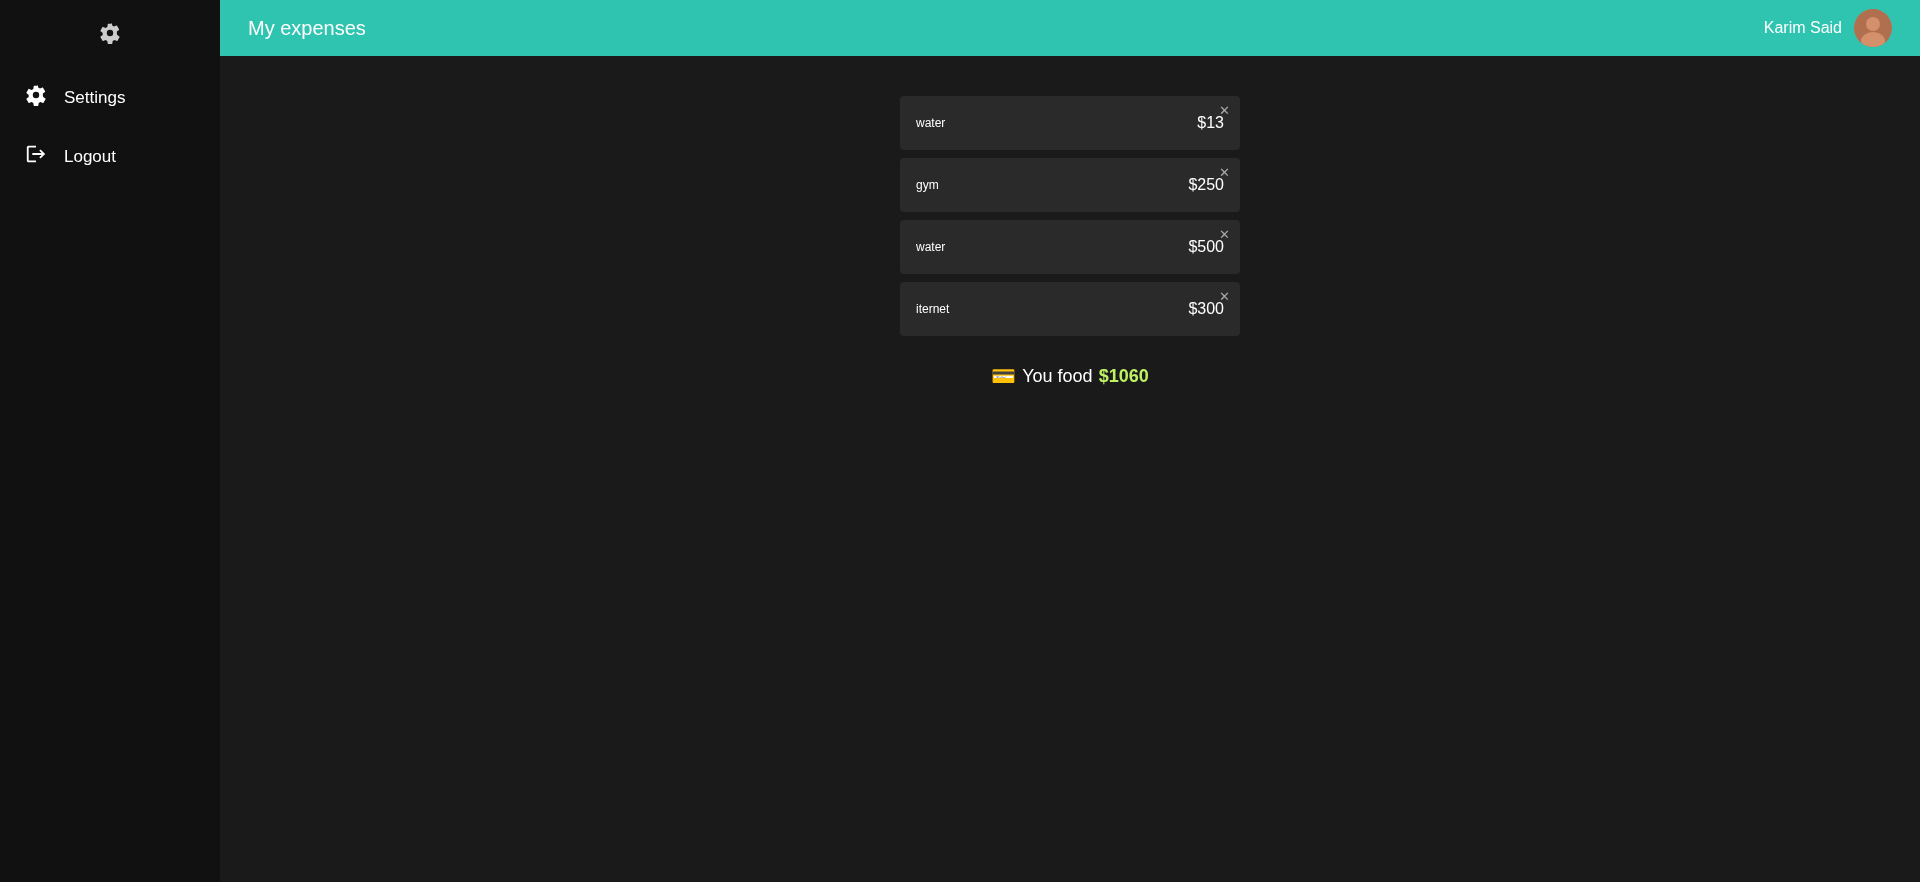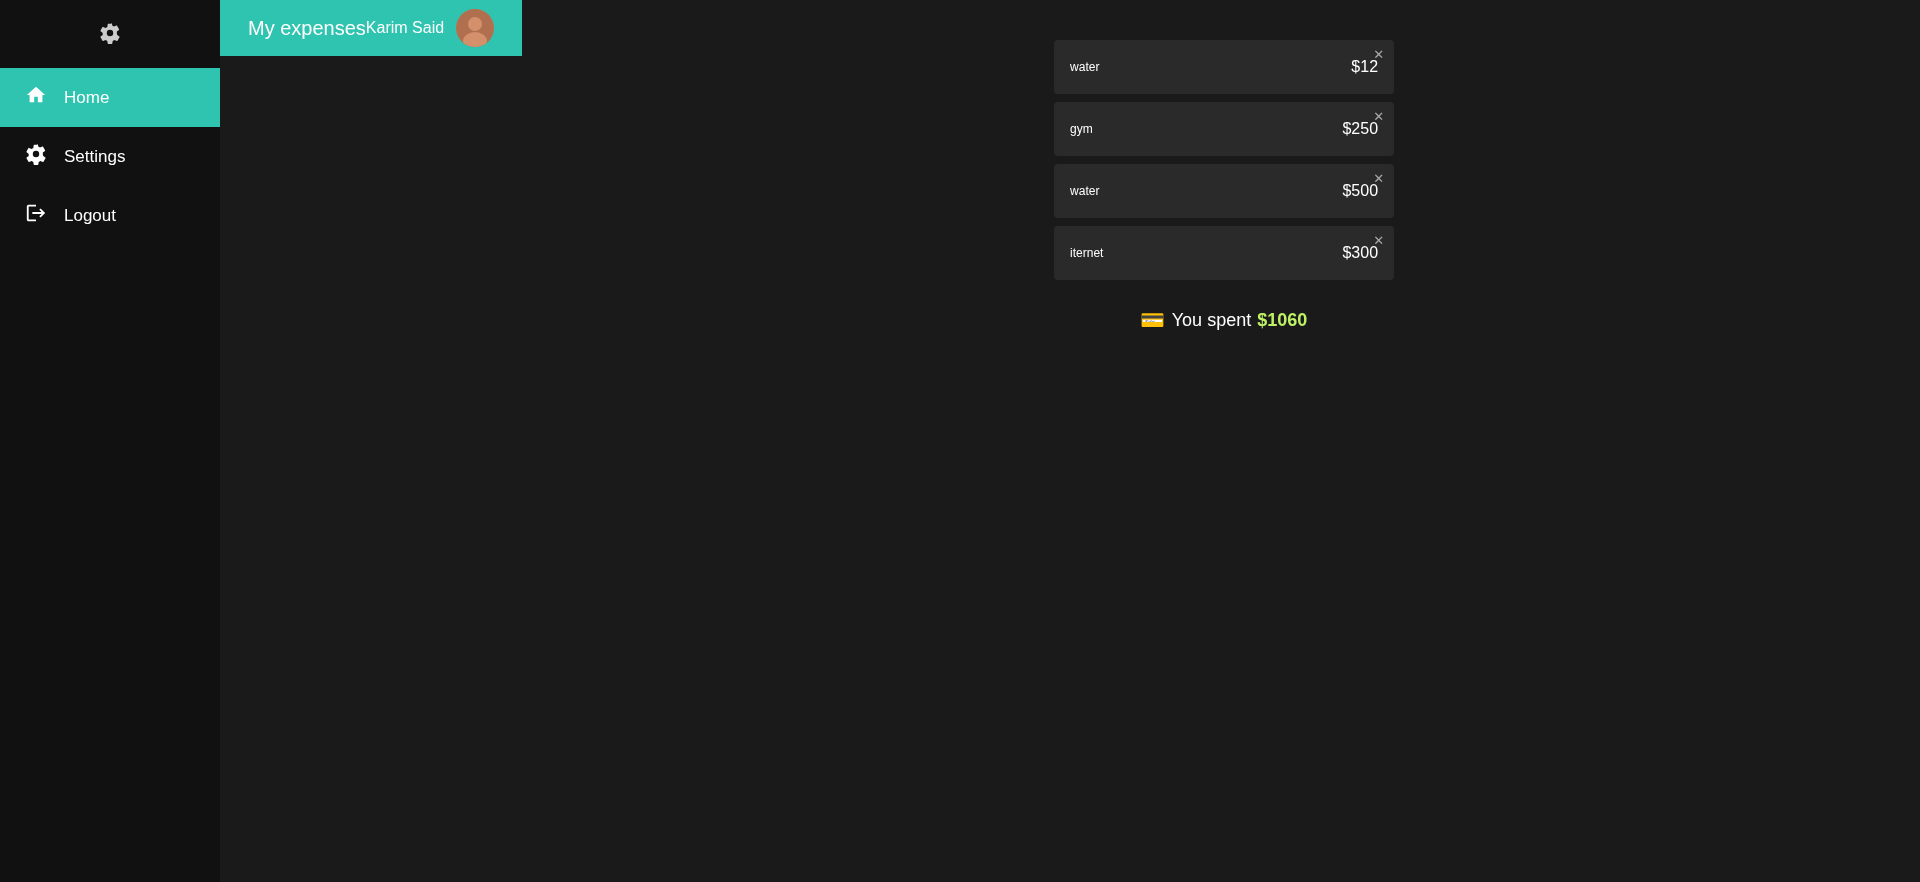--- a/index.html
+++ b/index.html
@@ -45,22 +45,21 @@
       font-size: 20px;
       width: 24px;
       text-align: center;
       color: inherit;
     }
 
     
     .main {
       flex: 1;
       display: flex;
-      flex-direction: row;
-      gap: 6px;
+      flex-direction: column;
     }
 
     
     .header {
       background: #2ec4b0;
       height: 56px;
       display: flex;
       align-items: center;
       justify-content: space-between;
       padding: 0 28px;
@@ -187,28 +186,20 @@
 <body>
 
 <div class="sidebar">
   <div class="sidebar-gear">
     <svg class="icon-svg" viewBox="0 0 24 24">
         <path d="M12 15.5A3.5 3.5 0 0 1 8.5 12 3.5 3.5 0 0 1 12 8.5a3.5 3.5 0 0 1 3.5 3.5 3.5 3.5 0 0 1-3.5 3.5m7.43-2.92c.04-.34.07-.69.07-1.08s-.03-.74-.07-1.08l2.32-1.81c.21-.16.27-.45.14-.69l-2.2-3.81c-.13-.24-.41-.32-.65-.24l-2.74 1.1c-.57-.44-1.18-.81-1.86-1.08l-.42-2.92A.5.5 0 0 0 14 2h-4a.5.5 0 0 0-.5.42l-.42 2.92c-.68.27-1.29.64-1.86 1.08L4.48 5.33c-.24-.08-.52 0-.65.24L1.63 9.38c-.14.24-.07.53.14.69l2.32 1.81C4.03 12.26 4 12.61 4 13s.03.74.07 1.08L1.77 15.9c-.21.16-.28.45-.14.69l2.2 3.81c.13.24.41.32.65.24l2.74-1.1c.57.44 1.18.81 1.86 1.08l.42 2.92c.06.24.27.42.5.42h4c.24 0 .44-.18.5-.42l.42-2.92c.68-.27 1.29-.64 1.86-1.08l2.74 1.1c.24.08.52 0 .65-.24l2.2-3.81c.14-.24.07-.53-.14-.69l-2.32-1.81z"></path>
       </svg>
   </div>
   <nav class="sidebar-nav">
 
-    <div class="sidebar-item active">
-      <span class="icon">
-        <svg class="icon-svg" viewBox="0 0 24 24">
-            <path d="M10 20v-6h4v6h5v-8h3L12 3 2 12h3v8z"></path>
-          </svg>
-      </span>
-      <span>Home</span>
-    </div>
 
 
 
     <div class="sidebar-item">
       <span class="icon">
         <svg class="icon-svg" viewBox="0 0 24 24">
             <path d="M12 15.5A3.5 3.5 0 0 1 8.5 12 3.5 3.5 0 0 1 12 8.5a3.5 3.5 0 0 1 3.5 3.5 3.5 3.5 0 0 1-3.5 3.5m7.43-2.92c.04-.34.07-.69.07-1.08s-.03-.74-.07-1.08l2.32-1.81c.21-.16.27-.45.14-.69l-2.2-3.81c-.13-.24-.41-.32-.65-.24l-2.74 1.1c-.57-.44-1.18-.81-1.86-1.08l-.42-2.92A.5.5 0 0 0 14 2h-4a.5.5 0 0 0-.5.42l-.42 2.92c-.68.27-1.29.64-1.86 1.08L4.48 5.33c-.24-.08-.52 0-.65.24L1.63 9.38c-.14.24-.07.53.14.69l2.32 1.81C4.03 12.26 4 12.61 4 13s.03.74.07 1.08L1.77 15.9c-.21.16-.28.45-.14.69l2.2 3.81c.13.24.41.32.65.24l2.74-1.1c.57.44 1.18.81 1.86 1.08l.42 2.92c.06.24.27.42.5.42h4c.24 0 .44-.18.5-.42l.42-2.92c.68-.27 1.29-.64 1.86-1.08l2.74 1.1c.24.08.52 0 .65-.24l2.2-3.81c.14-.24.07-.53-.14-.69l-2.32-1.81z"></path>
           </svg>
       </span>
       <span>Settings</span>
@@ -241,38 +232,38 @@
       </div>
     </div>
   </div>
 
   <div class="content">
     <div class="expenses-list">
 
     <div class="expense-card">
       <span class="expense-close">✕</span>
       <span class="expense-name">water</span>
-      <span class="expense-amount">$12</span>
+      <span class="expense-amount">$13</span>
     </div>
         <div class="expense-card">
       <span class="expense-close">✕</span>
       <span class="expense-name">gym</span>
       <span class="expense-amount">$250</span>
     </div>
         <div class="expense-card">
       <span class="expense-close">✕</span>
       <span class="expense-name">water</span>
       <span class="expense-amount">$500</span>
     </div>
         <div class="expense-card">
       <span class="expense-close">✕</span>
       <span class="expense-name">iternet</span>
       <span class="expense-amount">$300</span>
     </div>
       </div>
     <div class="summary">
       <span class="summary-icon">💳</span>
-      <span>You spent</span>
+      <span>You food</span>
       <span class="summary-amount">$1060</span>
     </div>
 
   </div>
 </div>
 
 </body></html>

